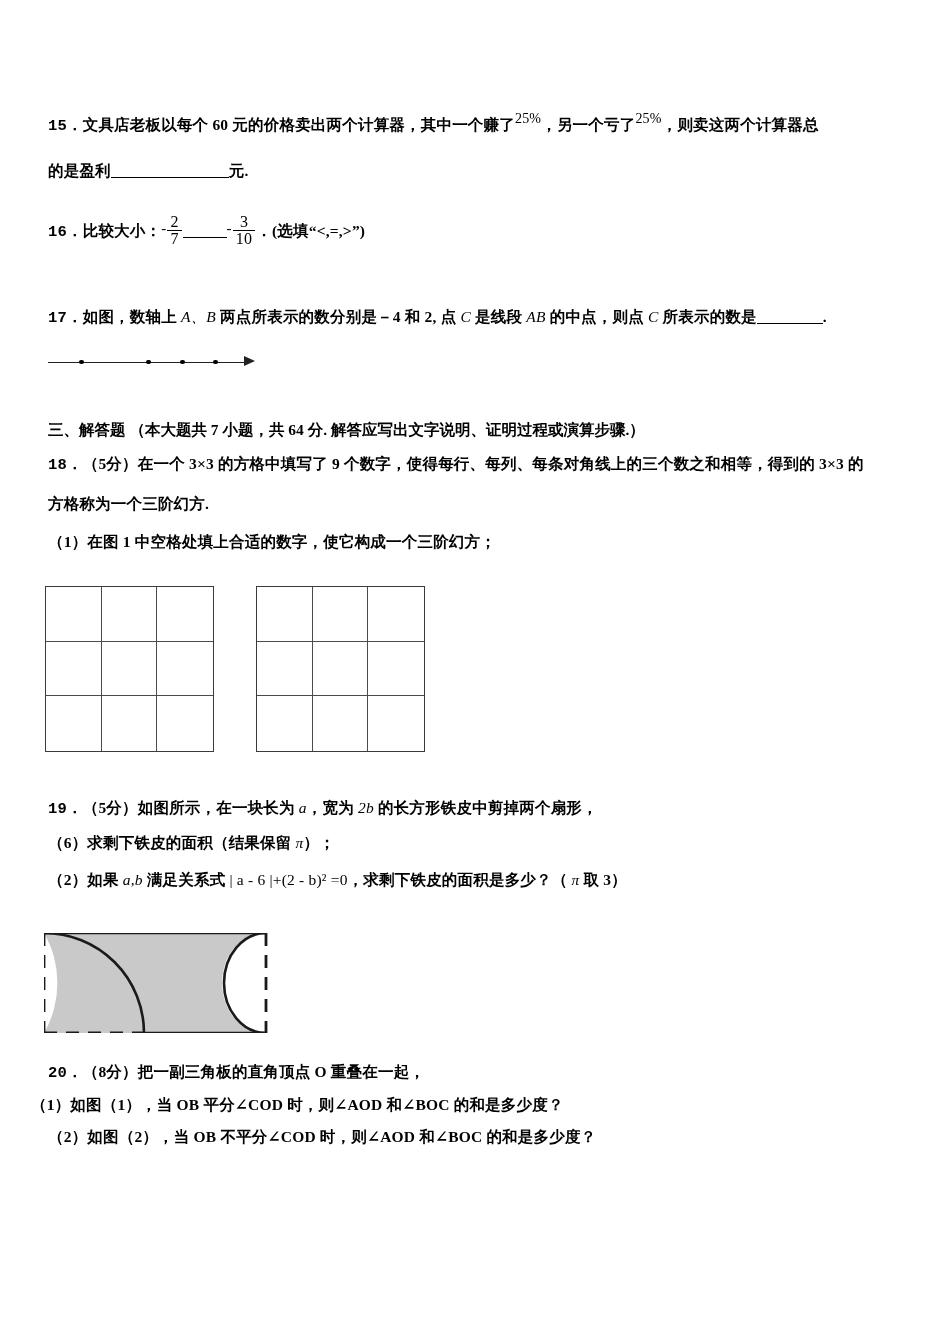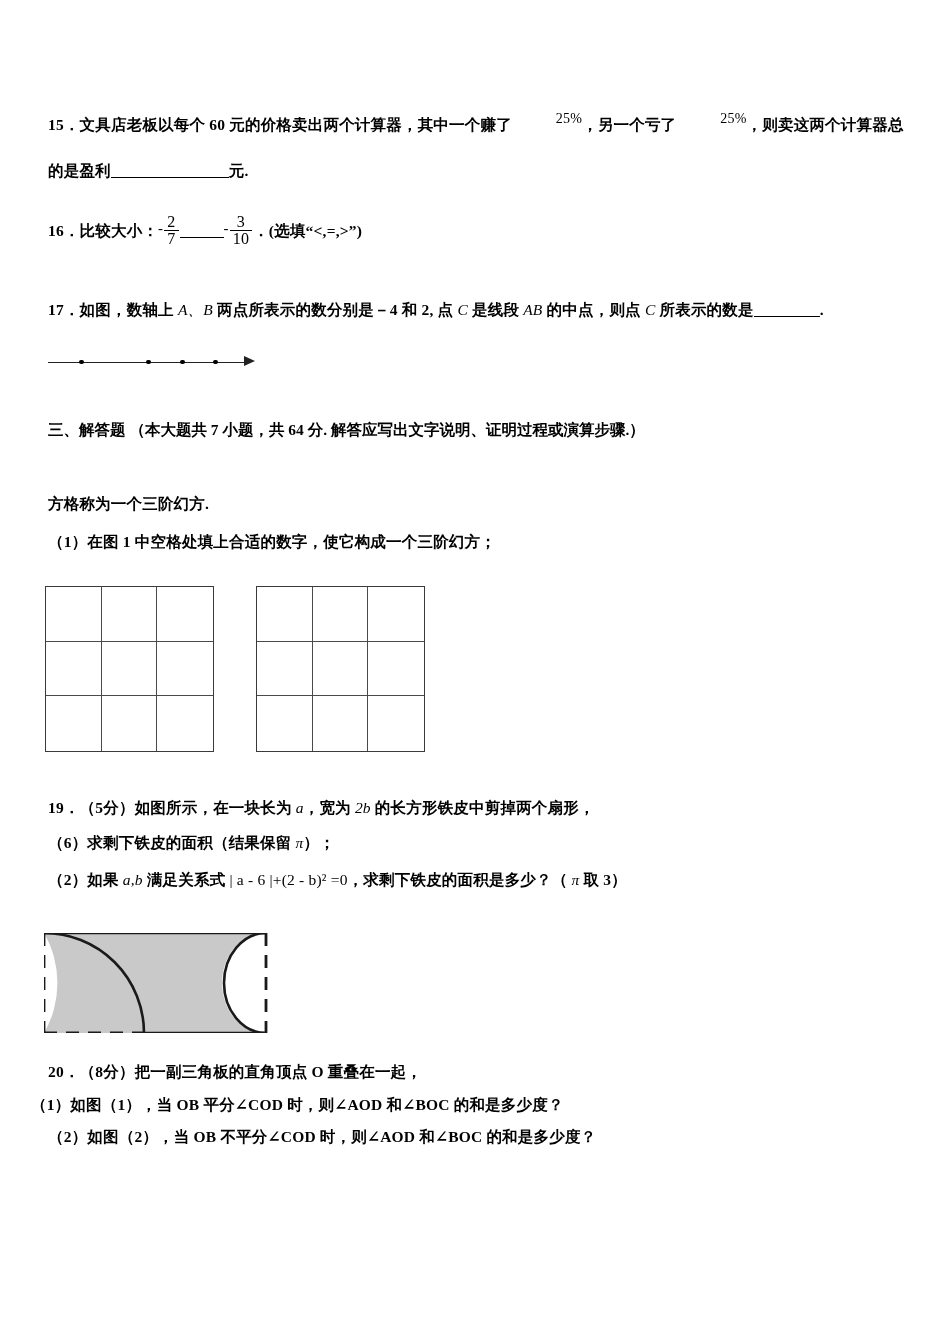--- a/index.html
+++ b/index.html
@@ -21,34 +21,33 @@
   }
   .q {
     position: absolute;
     font-size: 15.5px;
     line-height: 1.5;
     letter-spacing: 0.2px;
     font-weight: 600;
     white-space: nowrap;
   }
   .ln { display: block; }
-  .num { font-family: Liberation Serif, serif; }
+  .num { font-family: Liberation Mono, monospace; }
   .blank-u {
     display: inline-block;
     border-bottom: 1.4px solid #000;
     vertical-align: -2px;
   }
   .sup {
     display: inline-block;
     font-style: normal;
     font-size: 14px;
     vertical-align: 7px;
     font-weight: 400;
     font-family: "Liberation Serif", serif;
-    margin-left: 44px;
   }
   .mathi {
     font-style: italic;
     font-family: "Liberation Serif", serif;
     font-weight: 400;
   }
   .mathn {
     font-family: "Liberation Serif", serif;
     font-weight: 400;
     font-style: normal;
@@ -180,21 +179,21 @@
     <span class="ln"><span class="num">15．</span><span>文具店老板以每个 60 元的价格卖出两个计算器，其中一个赚了</span><span class="sup">25%</span><span>，另一个亏了</span><span class="sup">25%</span><span>，则卖这两个计算器总</span></span>
   </div>
   <div class="q" style="left:48px; top:159px;text-align:center;">
     <span>的是盈利</span><span class="blank-u" style="width:118px;"></span><span>元.</span>
   </div>
 
   <div class="q" style="left:48px; top:214px;">
     <span class="num">16．</span><span>比较大小：</span><span class="fsign">-</span><span class="frac"><span class="n">2</span><span class="d">7</span></span><span class="blank-u" style="width:44px;"></span><span class="fsign">-</span><span class="frac"><span class="n">3</span><span class="d">10</span></span><span>．(选填“&lt;,=,&gt;”)</span>
   </div>
 
-  <div class="q" style="left:48px; top:298px;">
+  <div class="q" style="left:48px; top:305px;">
     <span class="num">17．</span><span>如图，数轴上 </span><span class="mathi">A、B</span><span> 两点所表示的数分别是－4 和 2, 点 </span><span class="mathi">C</span><span> 是线段 </span><span class="mathi">AB</span><span> 的中点，则点 </span><span class="mathi">C</span><span> 所表示的数是</span><span class="blank-u" style="width:66px;"></span><span>.</span>
   </div>
 
   <div class="numline" style="left:48px; top:340px; width:220px; height:46px;">
     <div class="nl-axis" style="width:198px;"></div>
     <div class="nl-arrow" style="left:196px;"></div>
 
     <div class="nl-dot" style="left:31px;"></div>
     <div class="nl-dot" style="left:98px;"></div>
     <div class="nl-dot" style="left:132px;"></div>
@@ -204,20 +203,23 @@
     <div class="nl-top" style="left:95px;"></div>
     <div class="nl-top" style="left:162px;"></div>
 
     <div class="nl-bot" style="left:25px;"></div>
     <div class="nl-bot" style="left:128px;"></div>
     <div class="nl-bot" style="left:161px;"></div>
   </div>
 
   <div class="sec-head" style="left:48px; top:420px;">三、解答题 （本大题共 7 小题，共 64 分. 解答应写出文字说明、证明过程或演算步骤.）</div>
 
+  <div class="q" style="left:48px; top:452px;">
+    <span class="num">18．</span><span>（5分）</span><span>在一个 3×3 的方格中填写了 9 个数字，使得每行、每列、每条对角线上的三个数之和相等，得到的 3×3 的</span>
+  </div>
   <div class="q" style="left:48px; top:492px;">方格称为一个三阶幻方.</div>
   <div class="q" style="left:48px; top:530px;">（1）在图 1 中空格处填上合适的数字，使它构成一个三阶幻方；</div>
 
   <div class="grid" style="left:45px; top:586px; width:169px; height:166px;">
     <div class="cell">
         <span></span>
       </div>
     <div class="cell">
         <span></span>
       </div>

